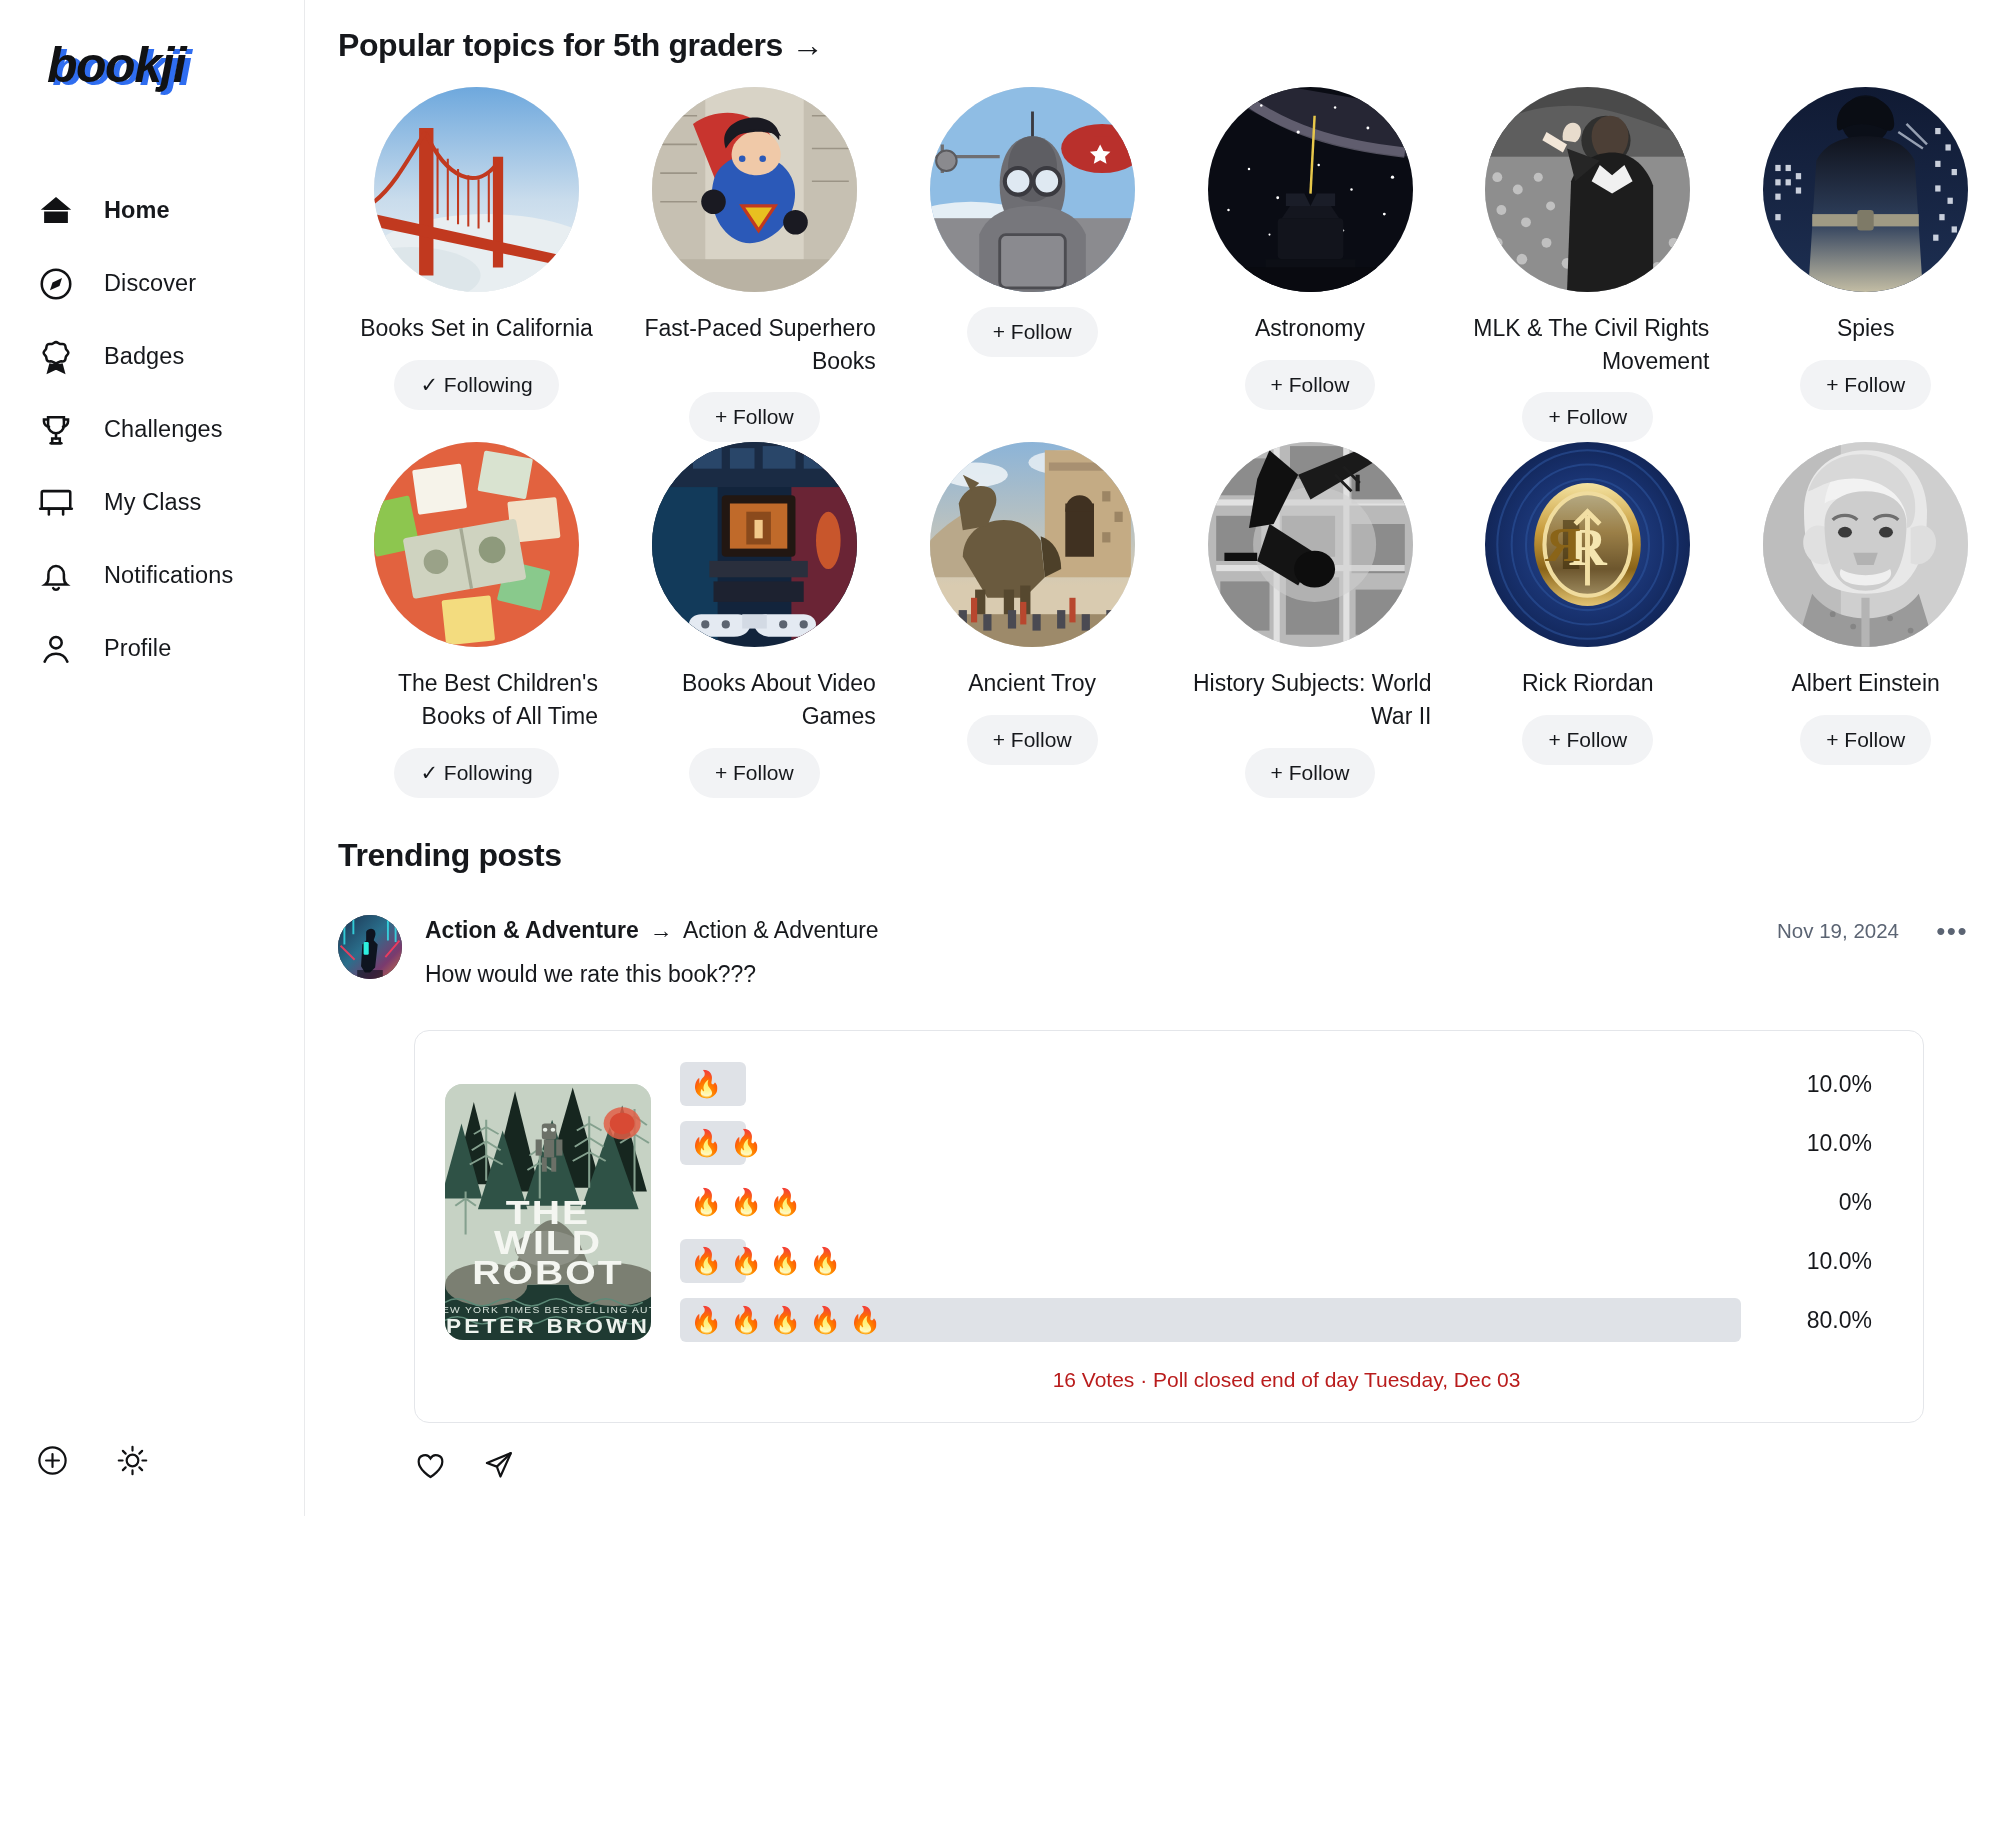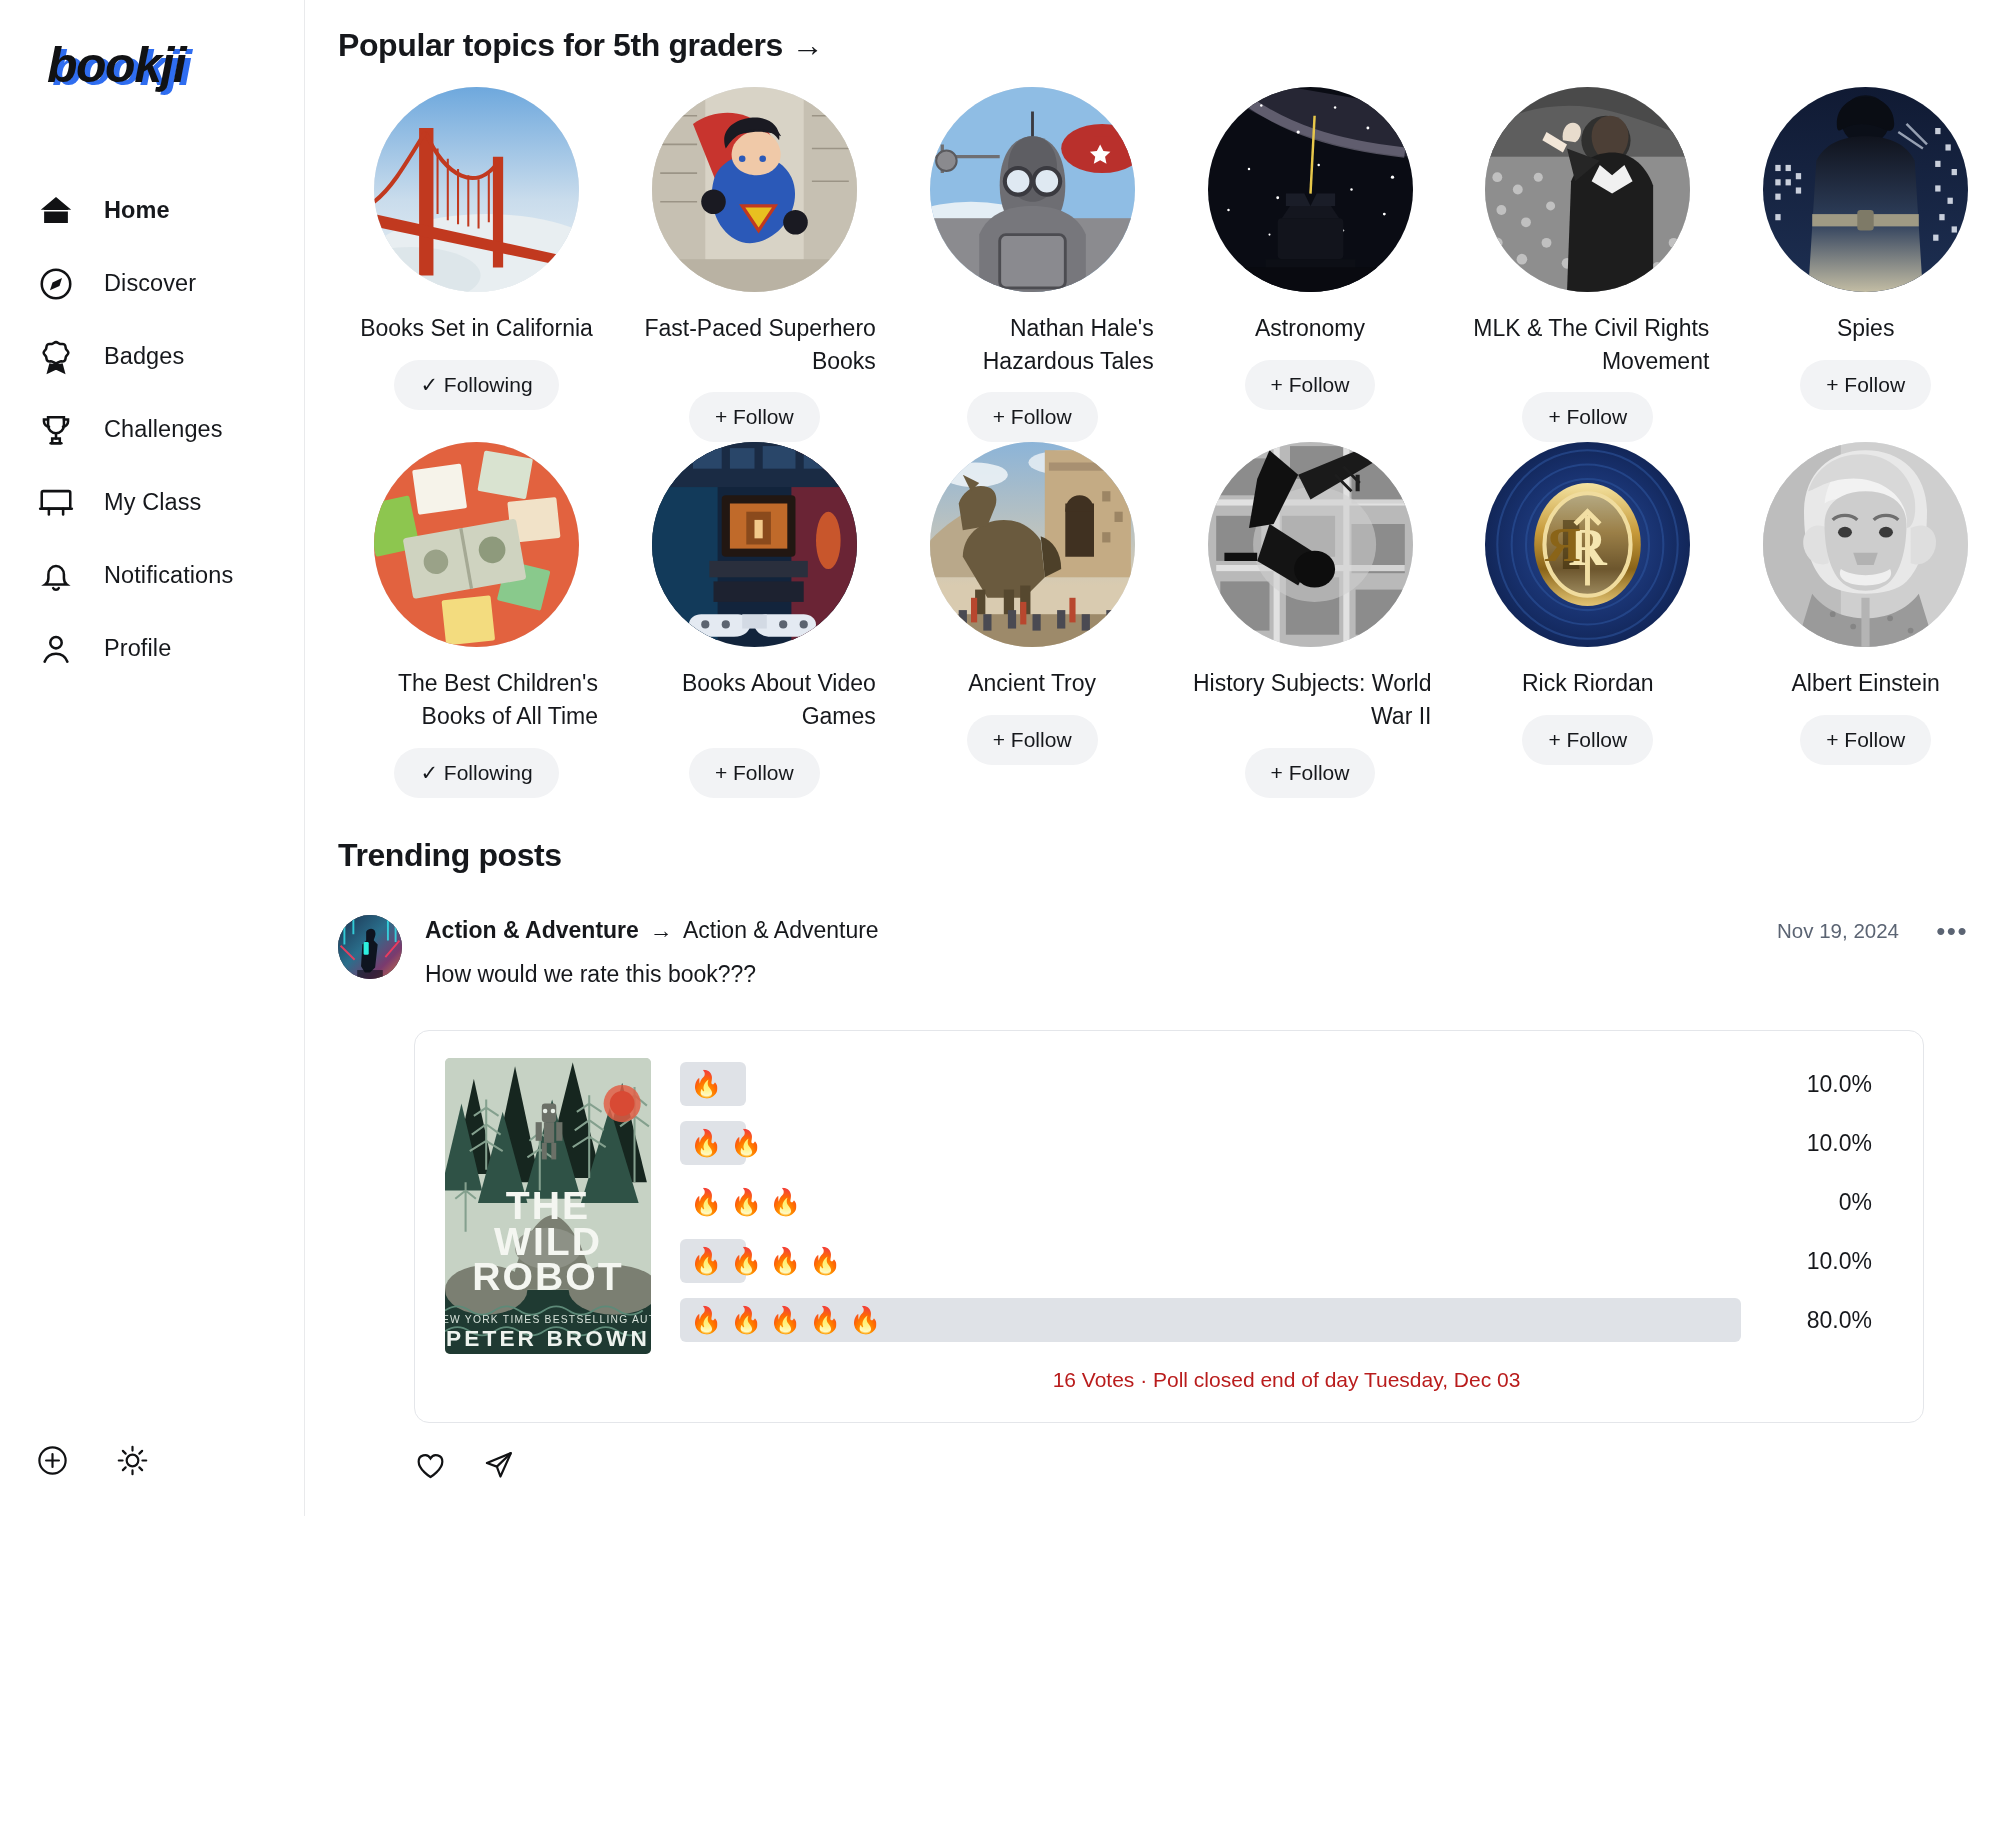--- a/index.html
+++ b/index.html
@@ -104,22 +104,22 @@
     line-height: 1;
   }
 
   .poll-card {
     margin-top: 42px; margin-left: 76px;
     width: 1510px; border: 1.5px solid #e4e6ea; border-radius: 15px;
     padding: 27px 30px 30px 30px;
     display: flex; gap: 29px;
   }
   .book-cover {
-    width: 206px; height: 296px; border-radius: 5px; overflow: hidden;
-    flex: 0 0 206px; background: #cfd6cf;
+    width: 206px; height: 256px; border-radius: 18px; overflow: hidden;
+    flex: 0 0 206px; background: #cfd6cf; margin-top: 26px;
   }
   .book-cover svg { width: 100%; height: 100%; display: block; }
 
   .poll-area { flex: 1 1 auto; padding-top: 4.5px; }
   .poll-row {
     display: flex; align-items: center; height: 44px; margin-bottom: 15px;
   }
   .poll-bar-wrap { flex: 1 1 auto; position: relative; height: 44px; }
   .poll-bar {
     position: absolute; left: 0; top: 0; height: 44px;
@@ -323,21 +323,20 @@
             <rect x="0" y="64" width="100" height="36" fill="#8b8b8f"></rect>
             <path d="M34 48c0-14 6-24 16-24s16 10 16 24-6 22-16 22-16-8-16-22Z" fill="#6e6e73"></path>
             <path d="M38 40c0-10 5-16 12-16s12 6 12 16-5 16-12 16-12-6-12-16Z" fill="#5e5e63"></path>
             <circle cx="43" cy="46" r="6.5" fill="#dfe9f2" stroke="#3a3a40" stroke-width="2"></circle>
             <circle cx="57" cy="46" r="6.5" fill="#dfe9f2" stroke="#3a3a40" stroke-width="2"></circle>
             <path d="M50 24V12" stroke="#3a3a40" stroke-width="1.4"></path>
             <path d="M24 72c4-10 14-14 26-14s22 4 26 14v28H24z" fill="#77777c"></path>
             <rect x="34" y="72" width="32" height="26" rx="3" fill="#8a8a8f" stroke="#4c4c51" stroke-width="1.4"></rect>
           </svg>
         </div>
-        <div class="topic-name">Nathan Hale's Hazardous Tales</div>
         <button class="follow-btn">+ Follow</button>
       </div>
 
       <div class="topic">
         <div class="topic-avatar">
           <svg viewBox="0 0 100 100" class="art">
             <rect width="100" height="100" fill="#0a0c14"></rect>
             <path d="M5 2 C30 18 55 30 98 34 L98 10 L40 0 Z" fill="#2b2c3a" opacity=".85"></path>
             <path d="M18 6 C38 20 60 28 96 32" stroke="#9a94a8" stroke-width="5" fill="none" opacity=".5"></path>
             <g fill="#ffffff">

